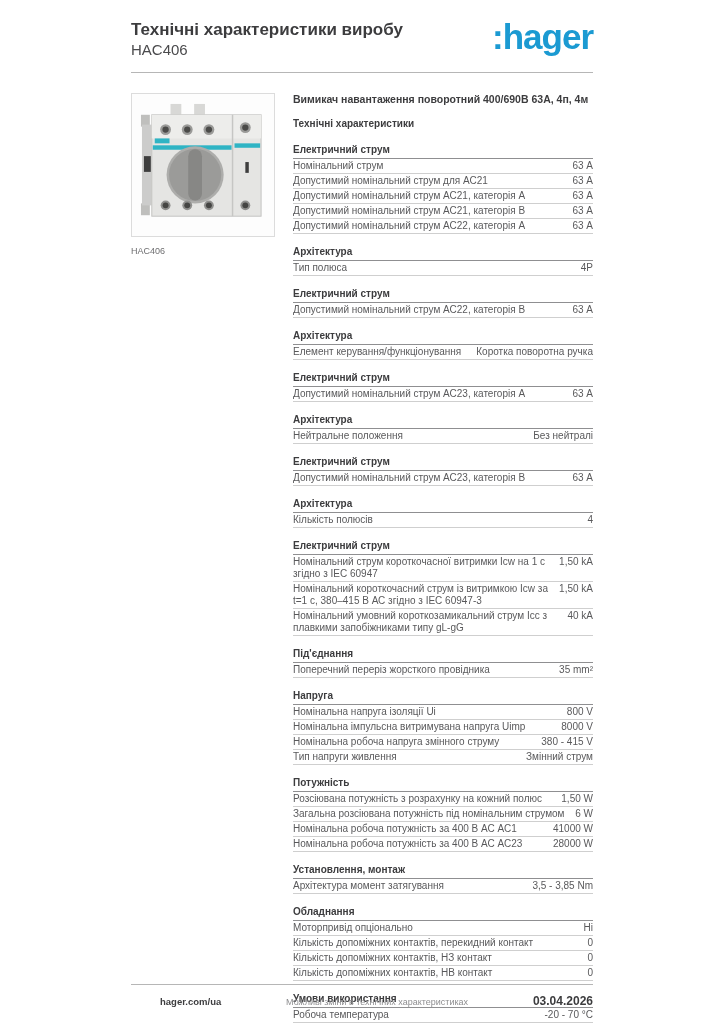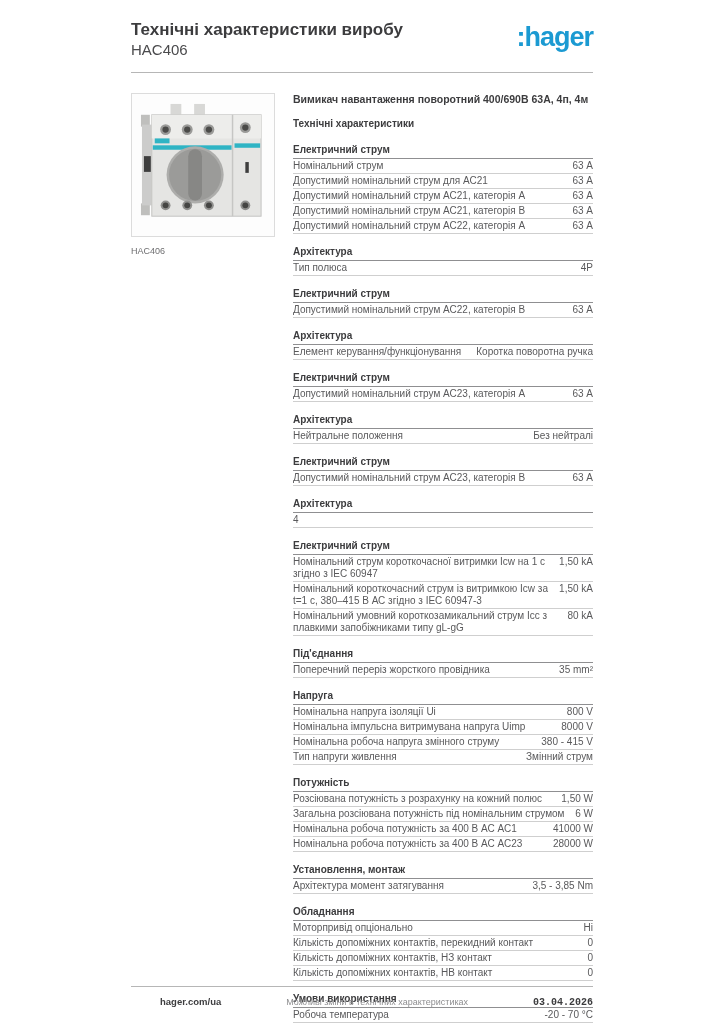--- a/index.html
+++ b/index.html
@@ -6,21 +6,21 @@
   html,body { background:#ffffff; }
   body { font-family:"Liberation Sans", sans-serif; }
   .page {
     position:relative; width:576px; height:1024px; margin:0 auto;
     background:#ffffff; overflow:hidden;
   }
   
   .header { display:flex; justify-content:space-between; align-items:flex-start; padding:20px 57px 0 57px; }
   .header-title { font-size:17px; font-weight:bold; color:#3c3c3e; line-height:20px; }
   .header-model { font-size:15px; color:#4b4b4d; line-height:19px; }
-  .logo { font-size:27px; font-weight:bold; color:#1b9ad2; letter-spacing:-1px; line-height:30px; margin-top:2px; }
+  .logo { font-size:35px; font-weight:bold; color:#1b9ad2; letter-spacing:-1px; line-height:30px; margin-top:2px; }
   .header-rule { border:none; border-top:1px solid #b6b6b6; margin:13px 57px 0 57px; }
 
   
   .content { display:flex; padding:20px 57px 0 57px; gap:18px; }
   .left-col { width:144px; flex-shrink:0; }
   .image-box { width:144px; height:144px; border:1px solid #dcdcdc; background:#fdfdfd;
                display:flex; align-items:center; justify-content:center; }
   .image-caption { font-size:9px; color:#6e6e70; margin-top:9px; }
   .right-col { flex:1; min-width:0; }
 
@@ -35,21 +35,21 @@
               padding:1px 0 1px 0; border-bottom:1px solid #cfcfcf; }
   .spec-row .lbl { flex:1; }
   .spec-row .val { white-space:nowrap; text-align:right; }
 
   
   .footer { position:absolute; left:57px; right:57px; bottom:16px; }
   .footer-rule { border:none; border-top:1px solid #b6b6b6; margin-bottom:9px; }
   .footer-row { display:flex; justify-content:space-between; align-items:baseline; }
   .footer-left { font-size:9.5px; font-weight:bold; color:#3c3c3e; text-decoration:none;padding-left:29px; }
   .footer-center { font-size:9px; color:#8e8e90; }
-  .footer-right { font-size:10px; font-weight:bold; color:#3c3c3e;font-family:Liberation Mono, monospace; }
+  .footer-right { font-size:12px; font-weight:bold; color:#3c3c3e; }
 </style>
 </head>
 <body>
 
 <div class="page">
 
   <div class="header">
     <div>
       <div class="header-title">Технічні характеристики виробу</div>
       <div class="header-model">HAC406</div>
@@ -180,36 +180,37 @@
           <section class="spec">
             <div class="sec-heading">Електричний струм</div>
             <div class="spec-row">
               <span class="lbl">Допустимий номінальний струм АС23, категорія B</span>
               <span class="val">63 А</span>
             </div>
           </section>
           <section class="spec">
             <div class="sec-heading">Архітектура</div>
             <div class="spec-row">
+              <span class="lbl">Кількість полюсів</span>
               <span class="val">4</span>
             </div>
           </section>
           <section class="spec">
             <div class="sec-heading">Електричний струм</div>
             <div class="spec-row">
               <span class="lbl">Номінальний струм короткочасної витримки Icw на 1 с згідно з IEC 60947</span>
               <span class="val">1,50 kA</span>
             </div>
             <div class="spec-row">
               <span class="lbl">Номінальний короткочасний струм із витримкою Icw за t=1 с, 380–415 В АС згідно з IEC 60947-3</span>
               <span class="val">1,50 kA</span>
             </div>
             <div class="spec-row">
               <span class="lbl">Номінальний умовний короткозамикальний струм Icc з плавкими запобіжниками типу gL-gG</span>
-              <span class="val">80 kA</span>
+              <span class="val">40 kA</span>
             </div>
           </section>
           <section class="spec">
             <div class="sec-heading">Під'єднання</div>
             <div class="spec-row">
               <span class="lbl">Поперечний переріз жорсткого провідника</span>
               <span class="val">35 mm²</span>
             </div>
           </section>
           <section class="spec">

